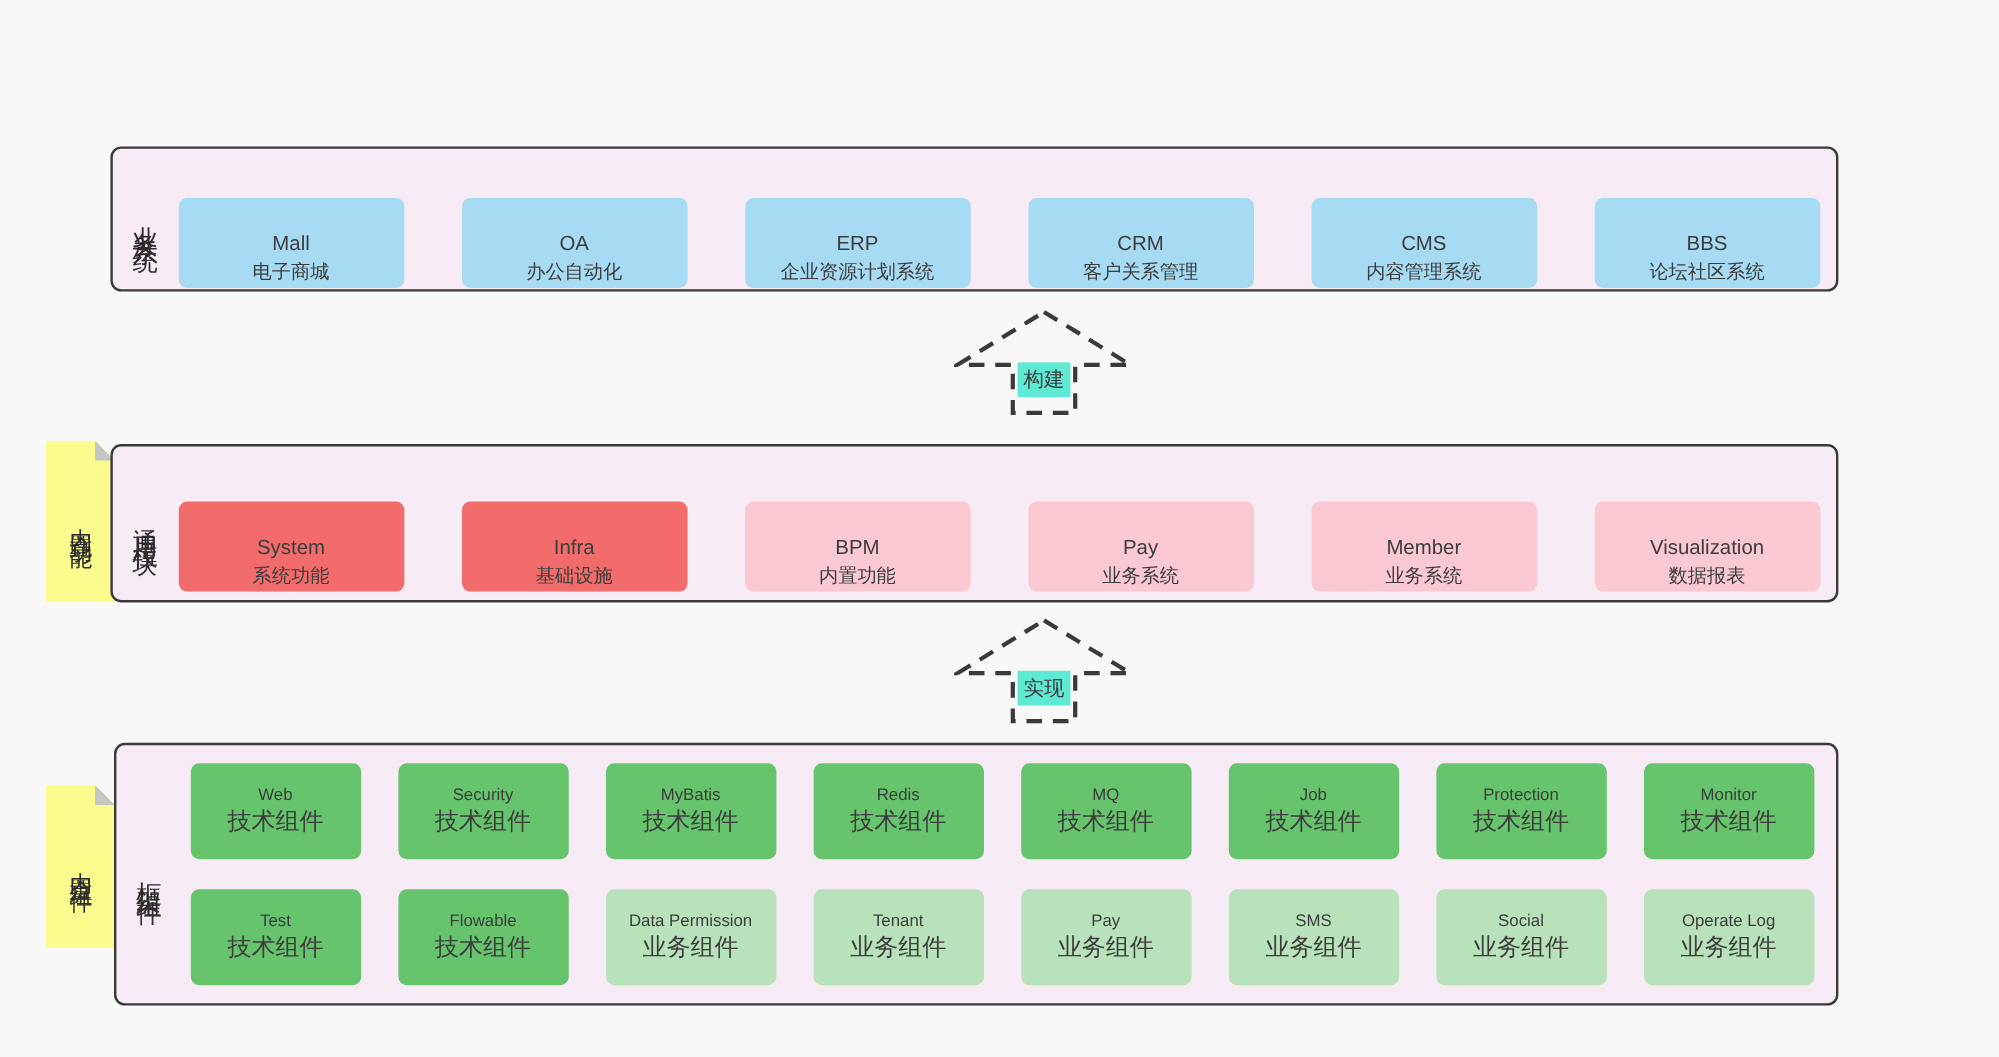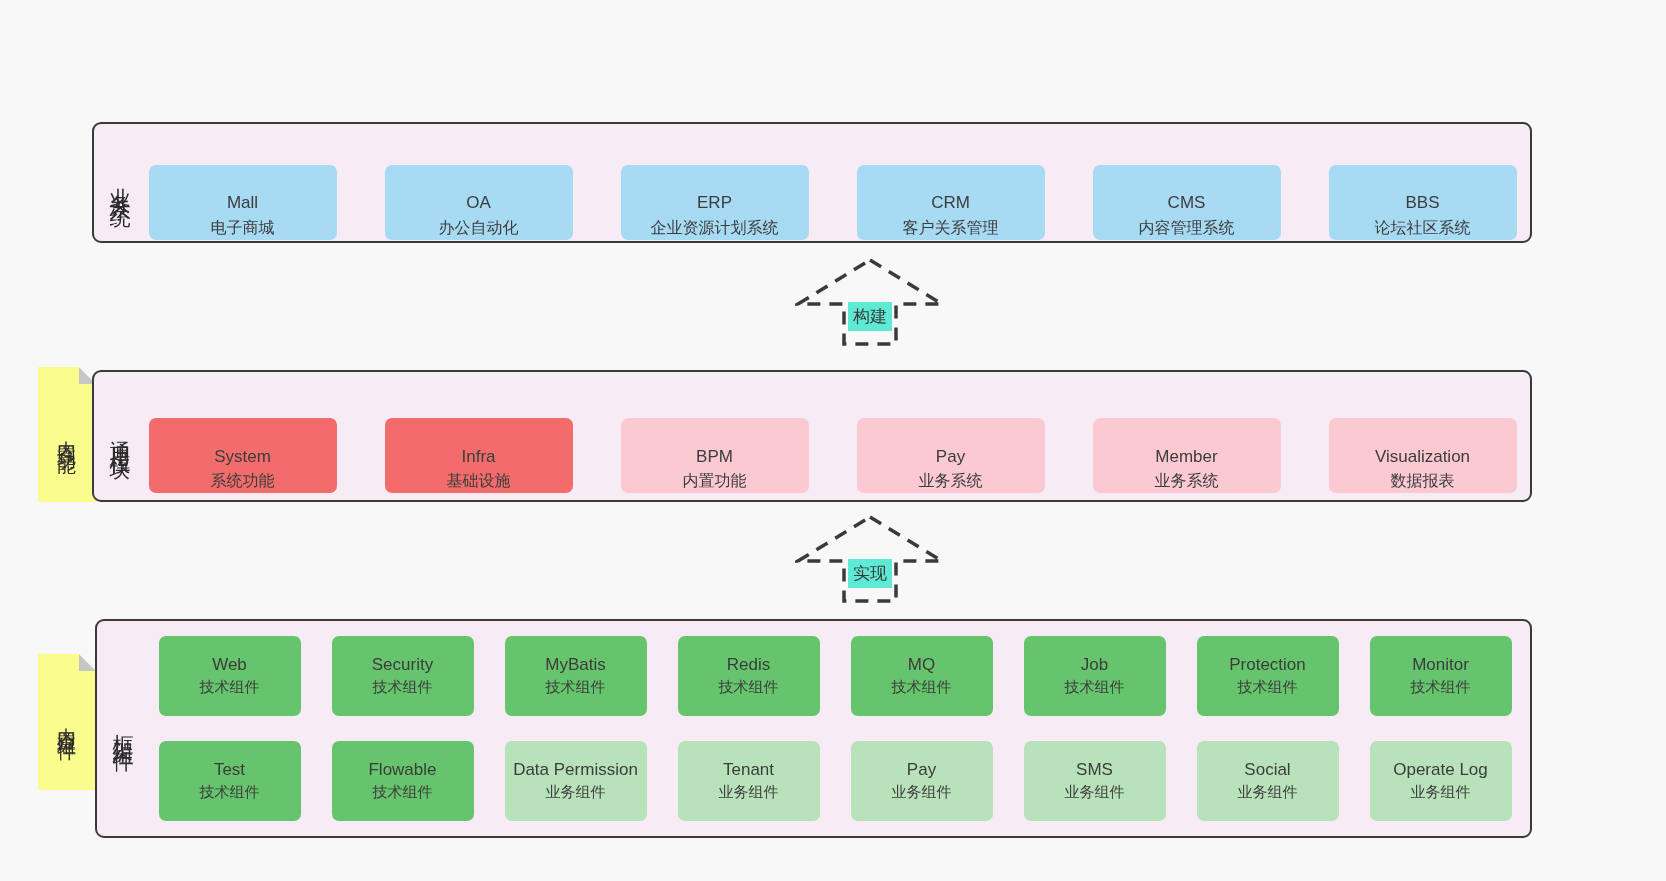--- a/index.html
+++ b/index.html
@@ -69,22 +69,22 @@
     padding:0 8px 0 14px;
   }
   .gbox {
     width:142px; height:80px;
     border-radius:7px;
     display:flex; flex-direction:column;
     align-items:center; justify-content:center;
     text-align:center;
     line-height:1.35;
   }
-  .gbox .t { font-size:17px; }
-  .gbox .s { font-size:15px; }
+  .gbox .t { font-size:14px; }
+  .gbox .s { font-size:20px; }
   .sticky {
     position:absolute;
     width:58px;
     background:var(--sticky-yellow,#fafc8e);
     z-index:1;
     display:flex; align-items:center; justify-content:center;
     clip-path:polygon(0 0, calc(100% - 17px) 0, 100% 17px, 100% 100%, 0 100%);
   }
   .sticky-fold {
     position:absolute;

